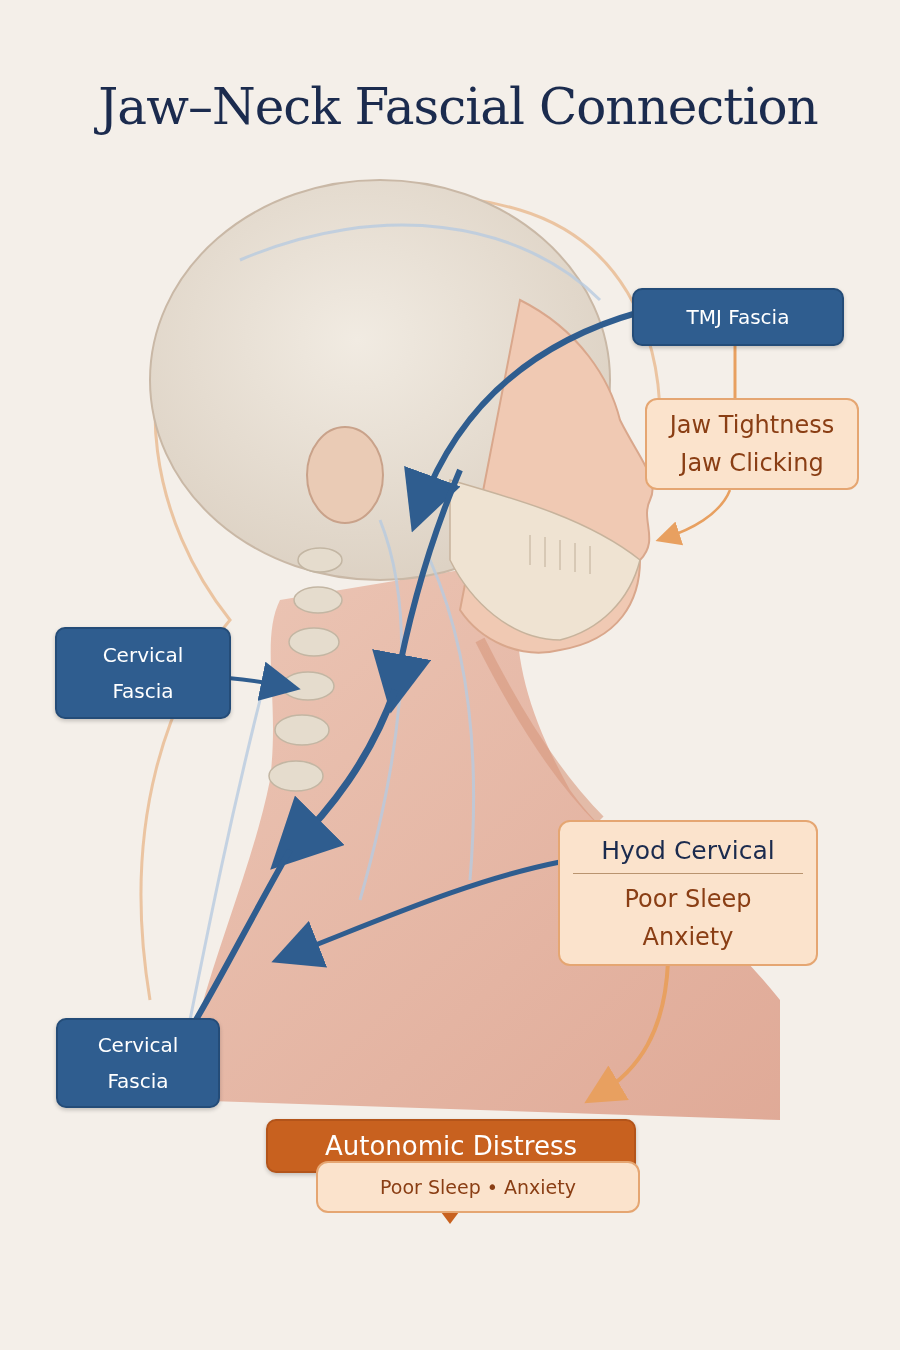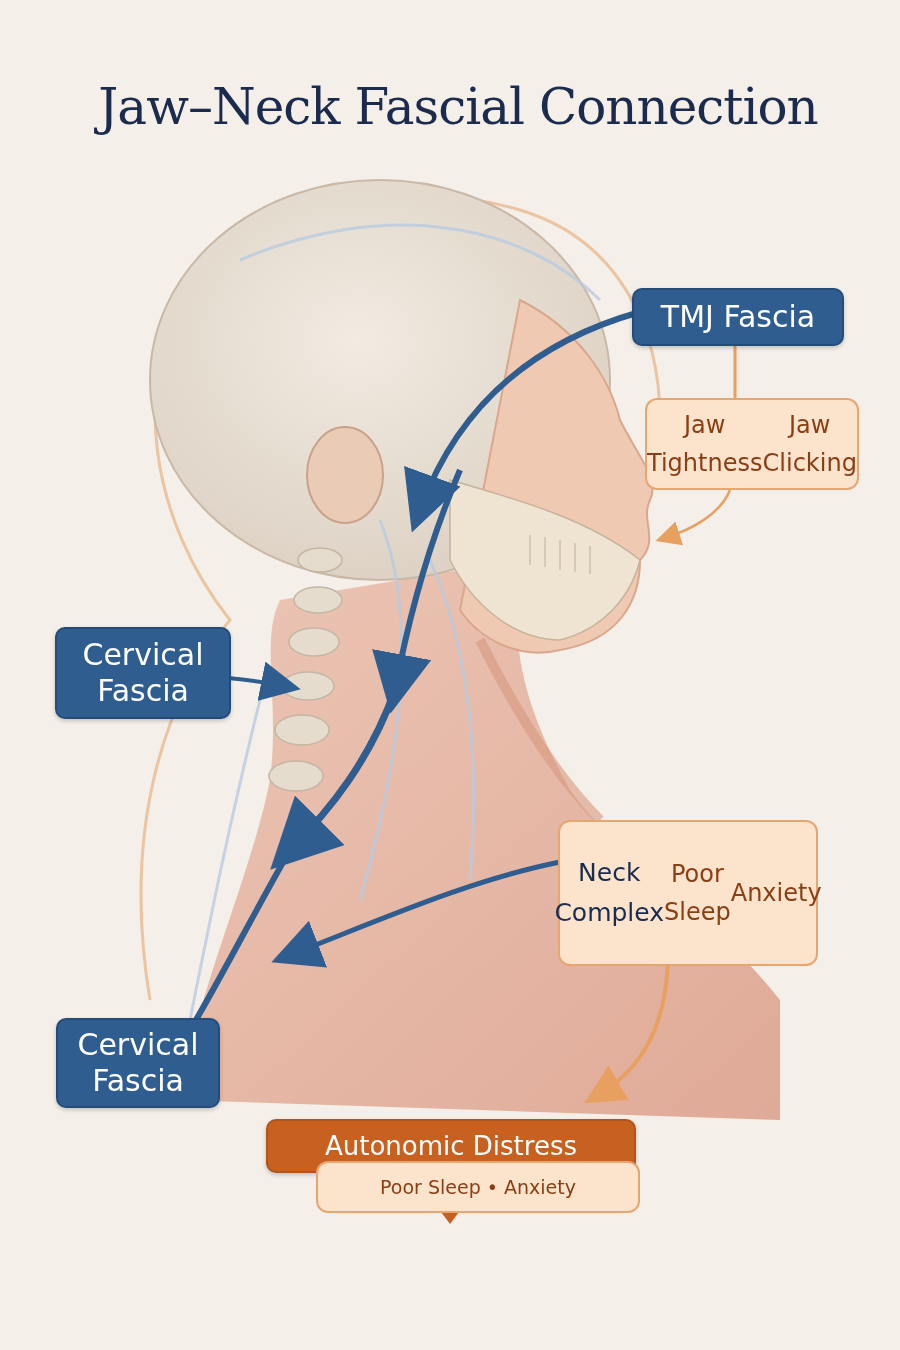--- a/index.html
+++ b/index.html
@@ -18,36 +18,36 @@
     letter-spacing: -1px;
     padding-left: 8px;
   }
   svg.art { position: absolute; left: 0; top: 0; }
   .box-blue {
     position: absolute;
     background: #2f5d8f;
     border: 2px solid #244c78;
     border-radius: 10px;
     color: #ffffff;
-    font-size: 30px;
+    font-size: 20px;
     line-height: 36px;
     text-align: center;
     box-shadow: 0 2px 4px rgba(0,0,0,0.2);
     display: flex; flex-direction: column; justify-content: center; align-items: center;
   }
   .box-peach {
     position: absolute;
     background: #fbe3cc;
     border: 2px solid #e5a672;
     border-radius: 12px;
     color: #8a3e14;
     font-size: 24px;
     line-height: 38px;
     text-align: center;
-    display: flex; flex-direction: row; justify-content: center; align-items: center;
+    display: flex; flex-direction: column; justify-content: center; align-items: center;
   }
   .box-orange {
     position: absolute;
     background: #c8611f;
     border: 2px solid #b3541a;
     border-radius: 10px;
     color: #ffffff;
     font-size: 26px;
     text-align: center;
     display: flex; align-items: center; justify-content: center;
@@ -139,21 +139,21 @@
   <span>Jaw Tightness</span>
   <span>Jaw Clicking</span>
 </div>
 
 <div class="box-blue" style="left:55px; top:627px; width:172px; height:88px;">
   <span>Cervical</span>
   <span>Fascia</span>
 </div>
 
 <div class="box-peach" style="left:558px; top:820px; width:256px; height:142px;">
-  <span class="hyoid-title">Neck Complex</span>
+  <span class="hyoid-title">Hyod Cervical</span>
   <div class="hyoid-rule"></div>
   <span>Poor Sleep</span>
   <span>Anxiety</span>
 </div>
 
 <div class="box-blue" style="left:56px; top:1018px; width:160px; height:86px;">
   <span>Cervical</span>
   <span>Fascia</span>
 </div>
 

